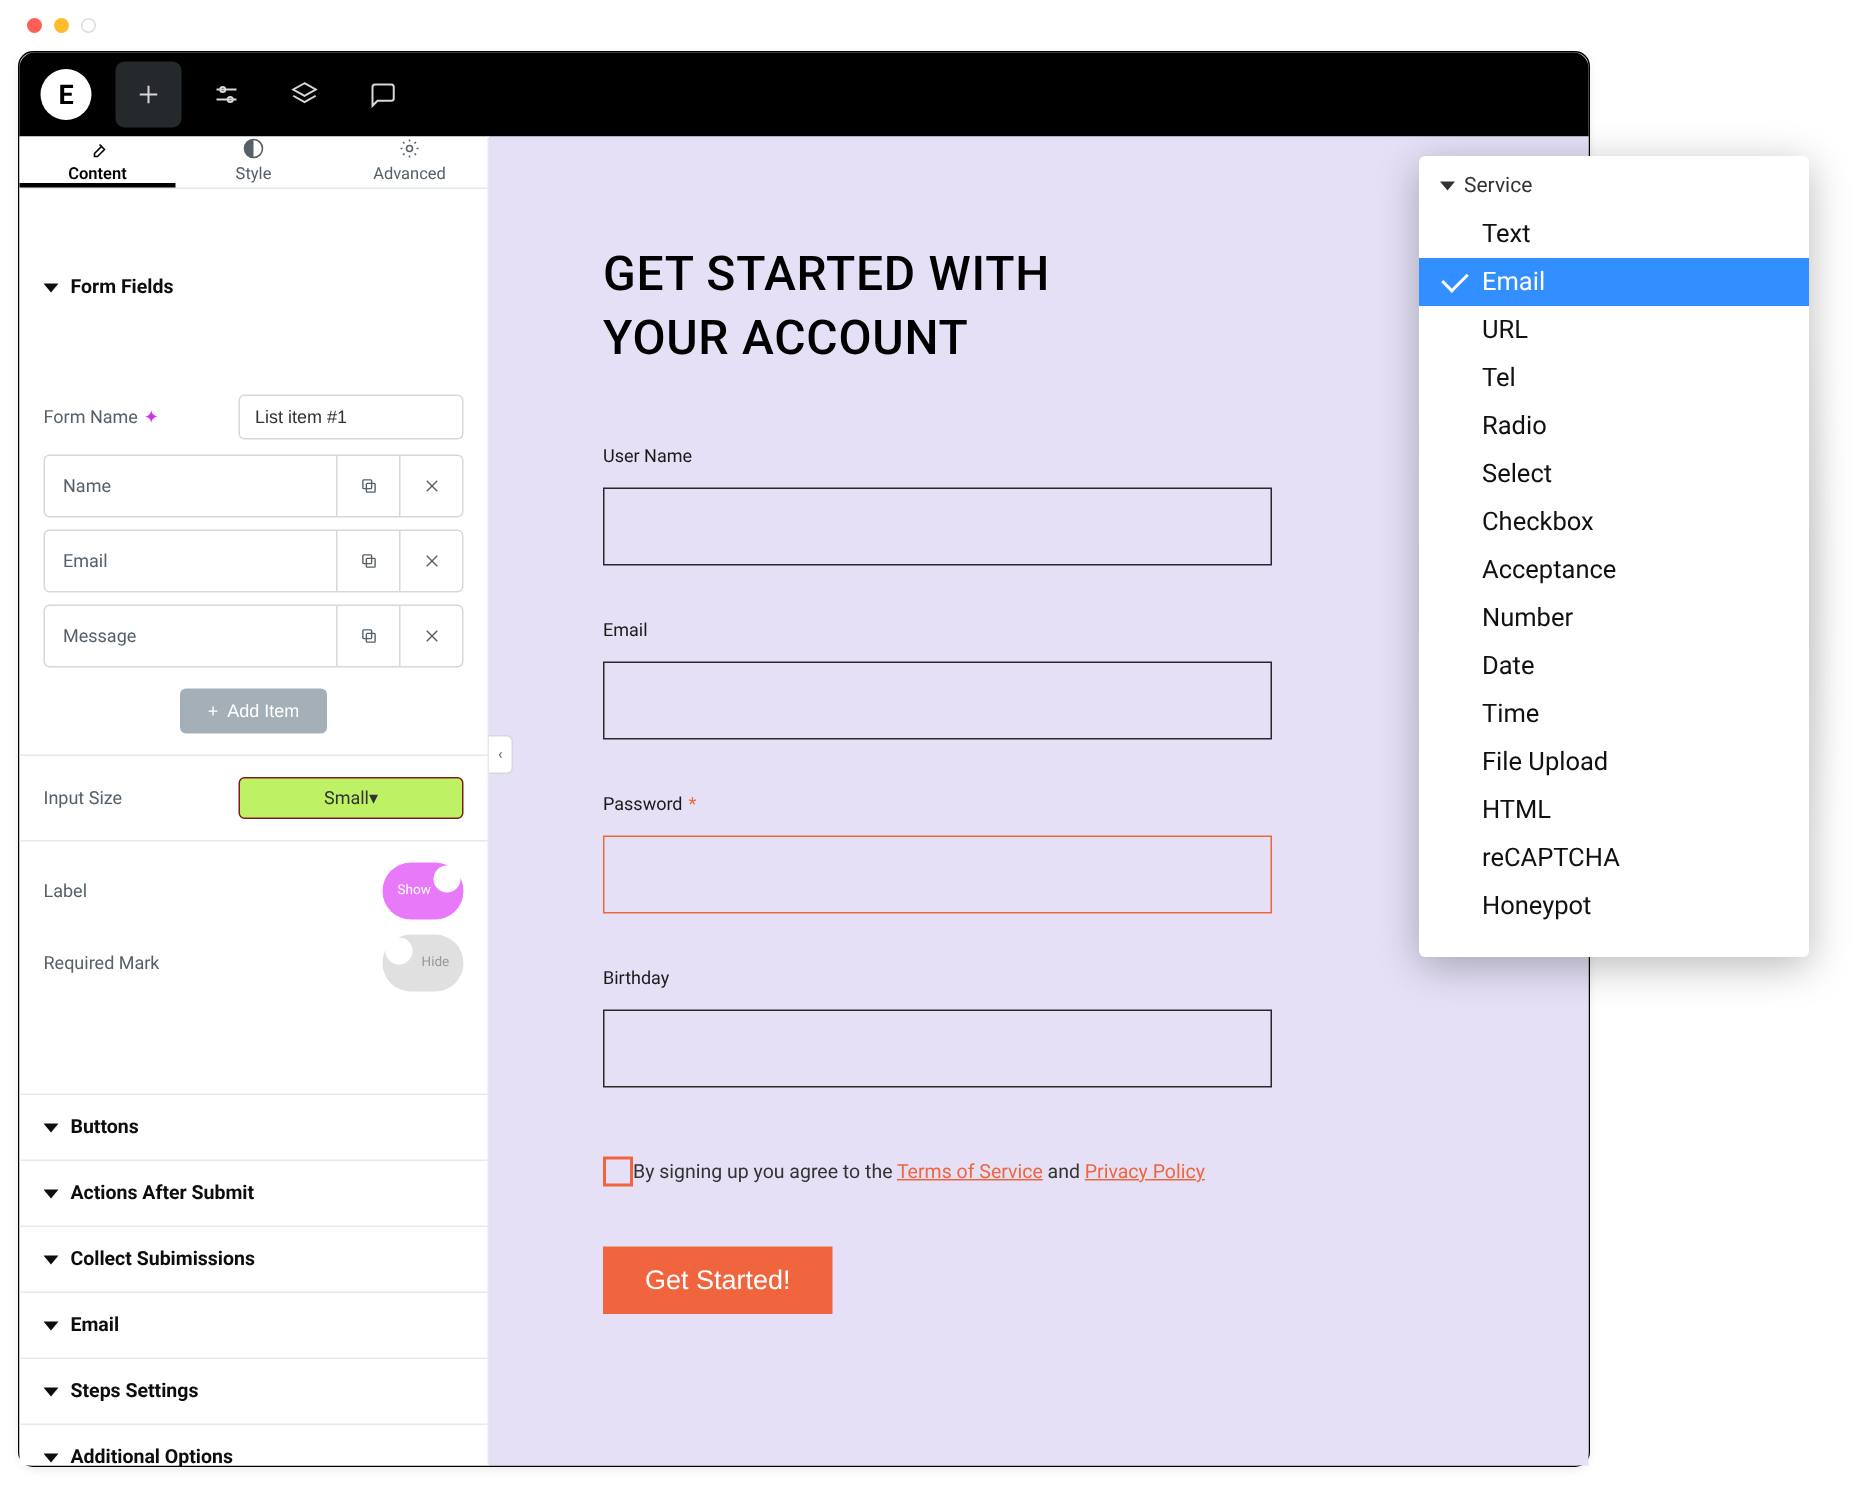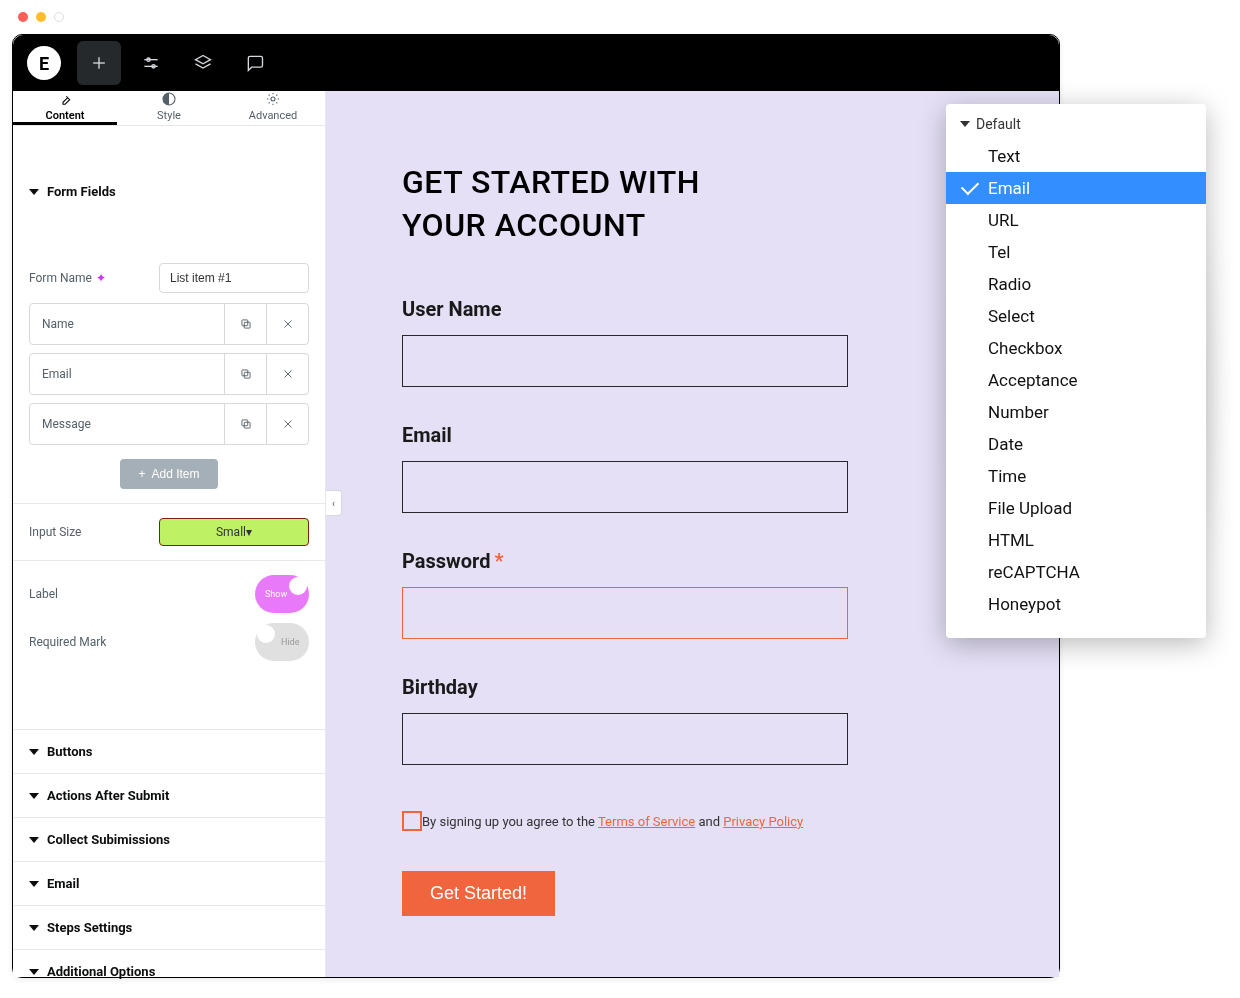--- a/index.html
+++ b/index.html
@@ -50,21 +50,21 @@
 .toggle.off { background:#e0e0e0; padding-left:26px; color:#999;}
 .toggle .knob { width:18px; height:18px; background:#fff; border-radius:50%; position:absolute; top:2px;}
 .toggle.on .knob { right:2px; }
 .toggle.off .knob { left:2px; }
 
 .collapse-handle { position:absolute; left:313px; top:455px; width:16px; height:26px; background:#fff; border:1px solid #d5d8dc; border-left:none; border-radius:0 4px 4px 0; display:flex; align-items:center; justify-content:center; cursor:pointer; font-size:10px; color:#556068;}
 
 
 .canvas { flex:1; background:#E5E0F6; padding:70px 76px; position:relative;}
 .form-title { font-size:32px; font-weight:500; color:#000; line-height:1.35; margin-bottom:50px; letter-spacing:0.5px;}
-.form-label { font-size:20px; font-weight:700; color:#1a1a1a; margin-bottom:14px;}
+.form-label { font-size:12px; font-weight:400; color:#1a1a1a; margin-bottom:14px;}
 .form-input { width:446px; height:52px; border:1px solid #26292c; background:transparent; margin-bottom:36px;}
 .form-input.req { border:1px solid #F0653D;}
 .req-star { color:#F0653D; margin-left:4px;}
 .check-row { display:flex; align-items:center; margin:10px 0 40px; font-size:13px; color:#333;}
 .check-box { width:20px; height:20px; border:2px solid #F0653D; cursor:pointer;}
 .check-row a { color:#F0653D; text-decoration:underline;}
 .submit-btn { background:#F0653D; color:#fff; border:none; font-size:18px; padding:12px 28px; cursor:pointer;}
 
 
 .dropdown { position:absolute; top:104px; right:34px; width:260px; background:#fff; border-radius:4px; box-shadow:0 6px 28px rgba(0,0,0,0.28); padding-bottom:18px; z-index:100;}
@@ -309,21 +309,21 @@
 
   <div class="collapse-handle">‹</div>
 </div>
 
 <div class="dd-shadow"></div>
 <div class="dropdown">
   <div class="dd-header">
     <svg viewBox="0 0 10 10">
         <polygon points="0,2 10,2 5,8" fill="#333"></polygon>
       </svg>
-    <span>Default</span>
+    <span>Service</span>
   </div>
   <div id="dd-list">
       <div class="dd-item">Text</div>
       <div class="dd-item selected">Email</div>
       <div class="dd-item">URL</div>
       <div class="dd-item">Tel</div>
       <div class="dd-item">Radio</div>
       <div class="dd-item">Select</div>
       <div class="dd-item">Checkbox</div>
       <div class="dd-item">Acceptance</div>

